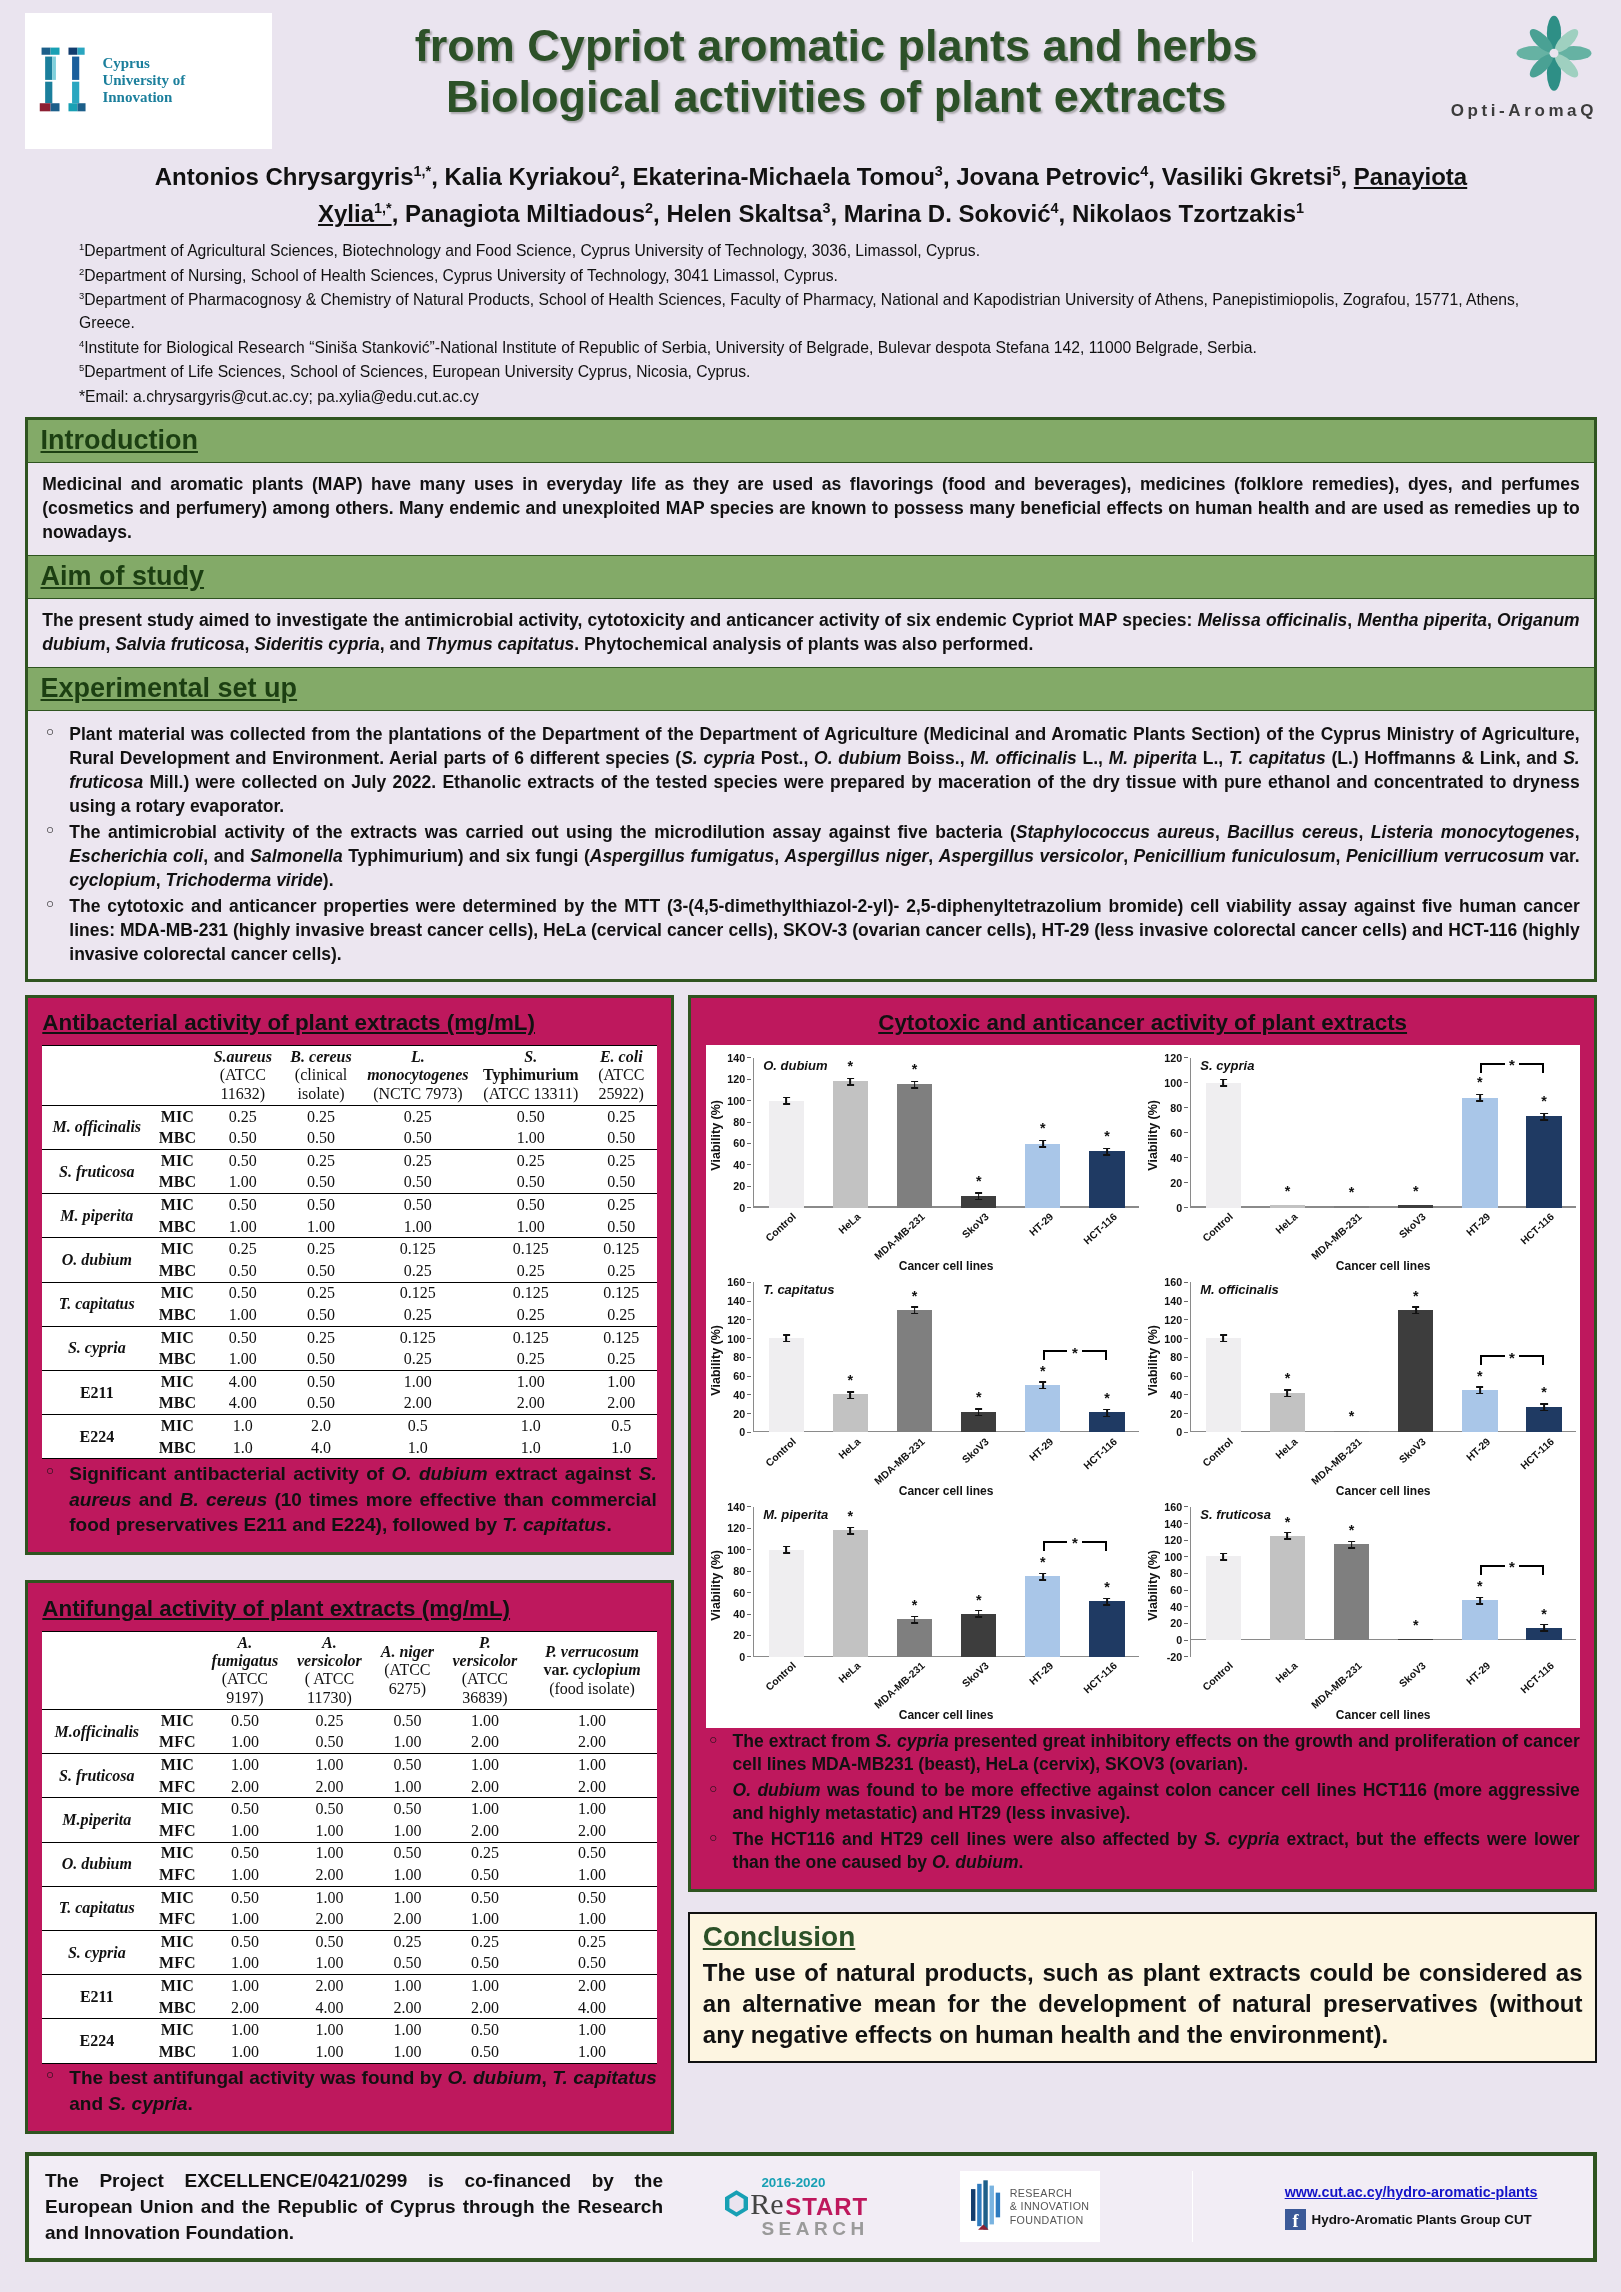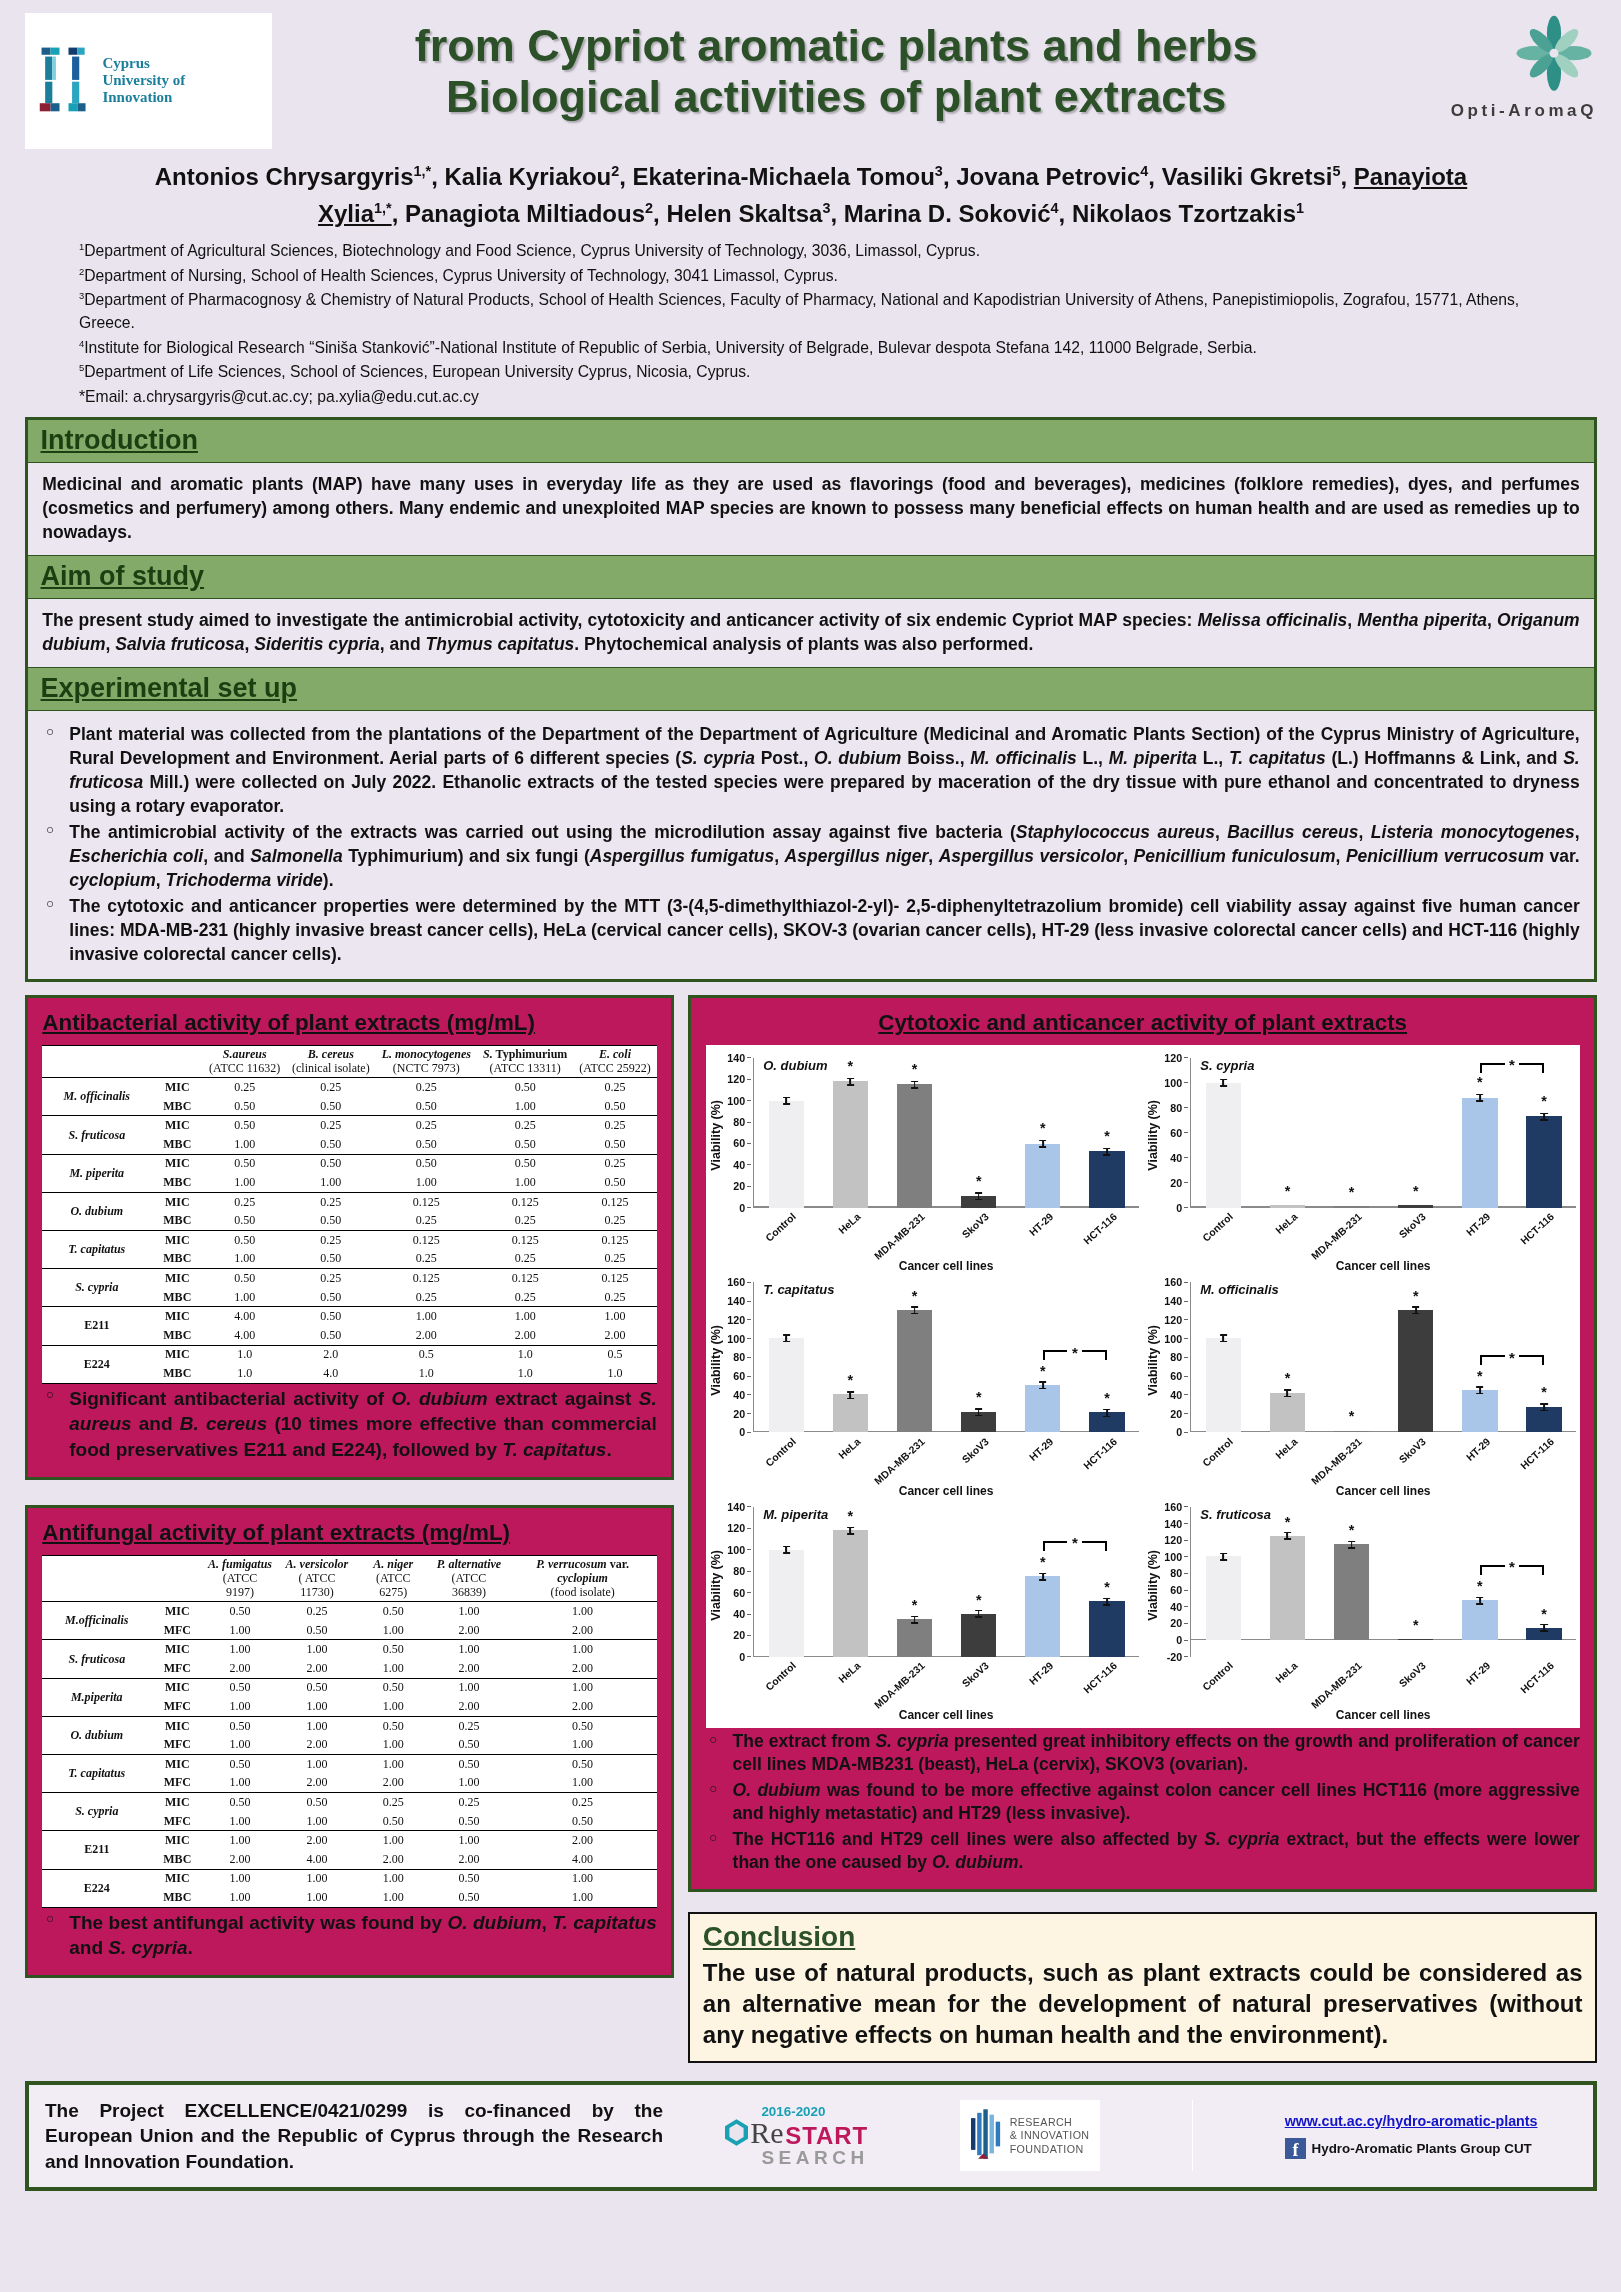--- a/index.html
+++ b/index.html
@@ -34,21 +34,21 @@
   .cols{display:flex;gap:14.3px;align-items:flex-start;}
   .lcol{flex:0 0 649px;display:flex;flex-direction:column;}
   .rcol{flex:1 1 auto;display:flex;flex-direction:column;}
   .panel{border:3.6px solid #2f5420;background:#be185d;padding:10.7px 14.3px 12.5px 14.3px;}
   .panel h3{margin:1.8px 0 9px 0;font-size:22.4px;text-decoration:underline;}
   .pbullet{font-size:19px;font-weight:bold;text-align:justify;line-height:1.35;margin-top:12.5px;}
   .pbullet li::before{top:2.7px;}
   .gap{height:25px;}
   
   .dtable{width:100%;border-collapse:collapse;background:#fff;font-family:"Liberation Serif",serif;
-    font-size:12px;border-bottom:1.8px solid #000;}
+    font-size:16px;border-bottom:1.8px solid #000;}
   .dtable th,.dtable td{padding:1.8px 4.5px;text-align:center;vertical-align:middle;}
   .dtable thead tr{border-top:1.8px solid #000;border-bottom:1.3px solid #000;}
   .dtable thead th{font-weight:bold;line-height:1.15;}
   .dtable tbody tr.grp{border-top:0.9px solid #000;}
   .dtable .sp{font-weight:bold;}
   .dtable .rl{font-weight:bold;}
   
   .chartwrap{background:#fff;padding:9px 3.6px 1.8px 3.6px;}
   .cgrid{display:grid;grid-template-columns:1fr 1fr;column-gap:7.2px;row-gap:1.8px;}
   .chart{display:flex;align-items:flex-start;padding:3.6px 0 0 0;}
@@ -355,21 +355,21 @@
       <div class="panel">
         <h3>Antifungal activity of plant extracts (mg/mL)</h3>
         <table class="dtable" id="tbl-af">
             <thead>
               <tr>
                 <th style="width: 100px;"></th>
                 <th style="width: 43px;"></th>
                 <th><i>A. fumigatus</i><br><span style="font-weight:normal">(ATCC 9197)</span></th>
                 <th><i>A. versicolor</i><br><span style="font-weight:normal">( ATCC 11730)</span></th>
                 <th><i>A. niger</i><br><span style="font-weight:normal">(ATCC 6275)</span></th>
-                <th><i>P. alternative</i><br><span style="font-weight:normal">(ATCC 36839)</span></th>
+                <th><i>P. versicolor</i><br><span style="font-weight:normal">(ATCC 36839)</span></th>
                 <th><i>P. verrucosum</i> var. <i>cyclopium</i><br><span style="font-weight:normal">(food isolate)</span></th>
               </tr>
             </thead>
             <tbody>
               <tr class="grp">
                 <td class="sp" rowspan="2"><i>M.officinalis</i></td>
                 <td class="rl">MIC</td>
                 <td>0.50</td>
                 <td>0.25</td>
                 <td>0.50</td>

